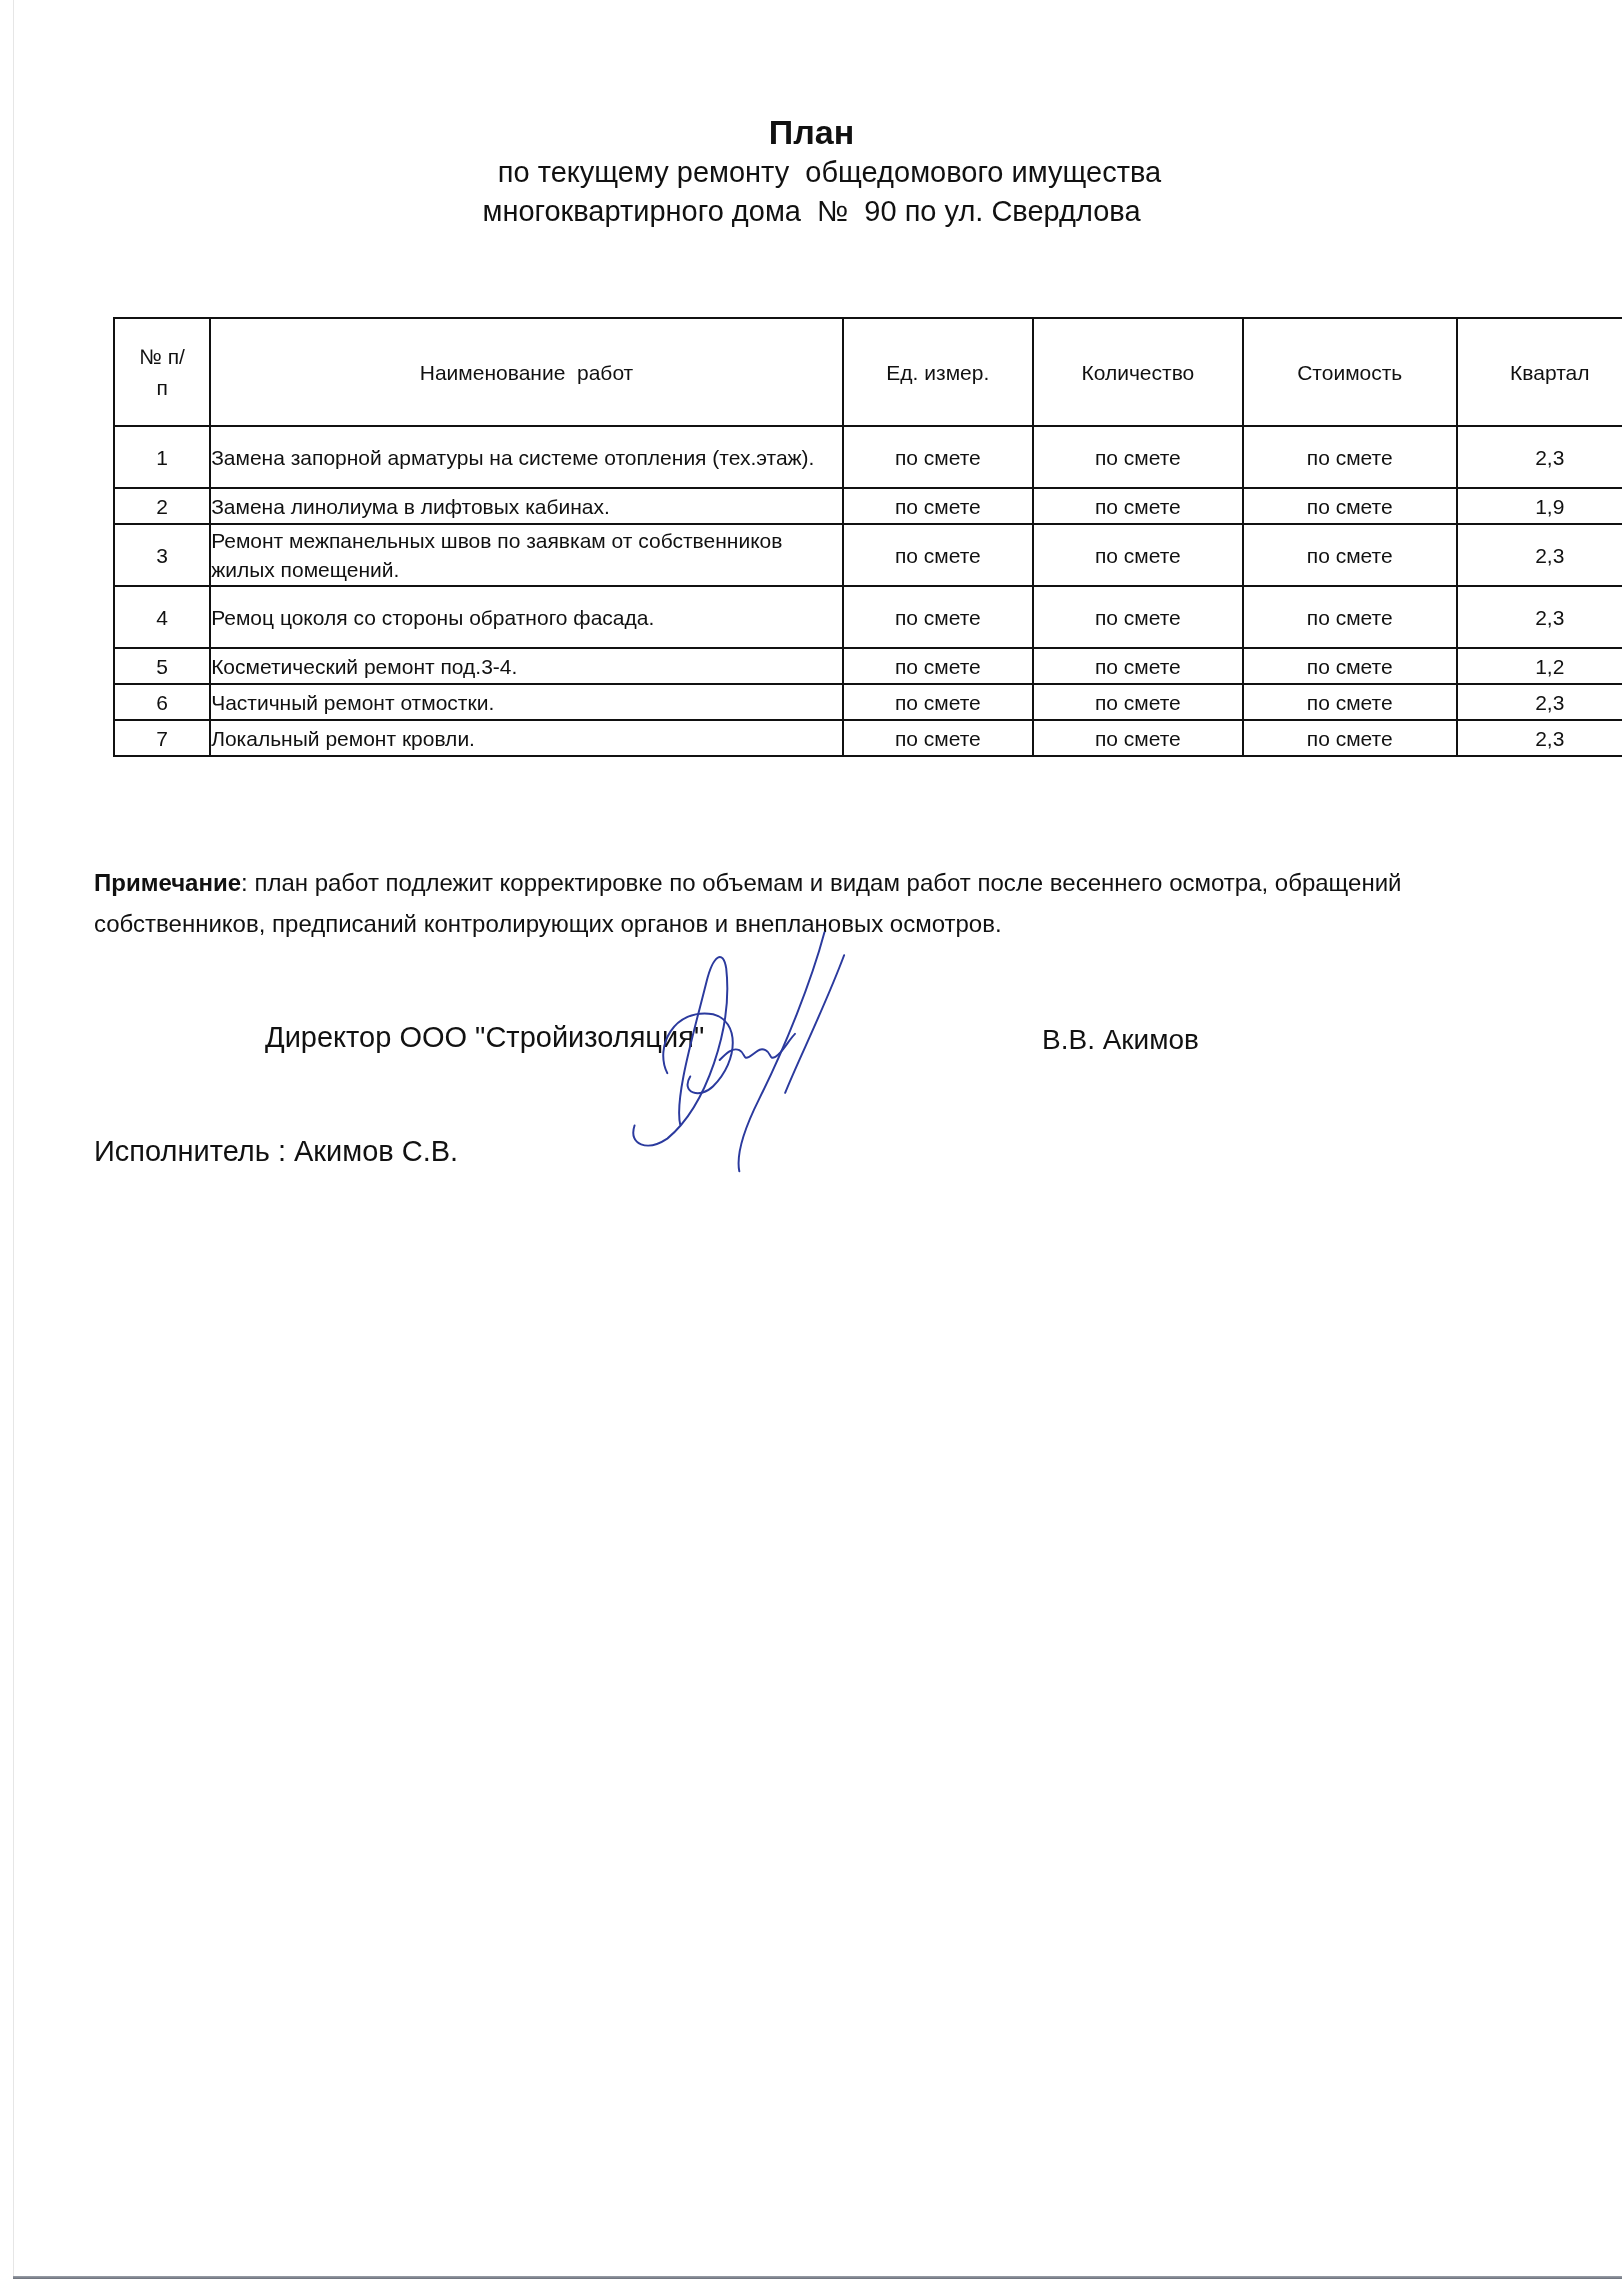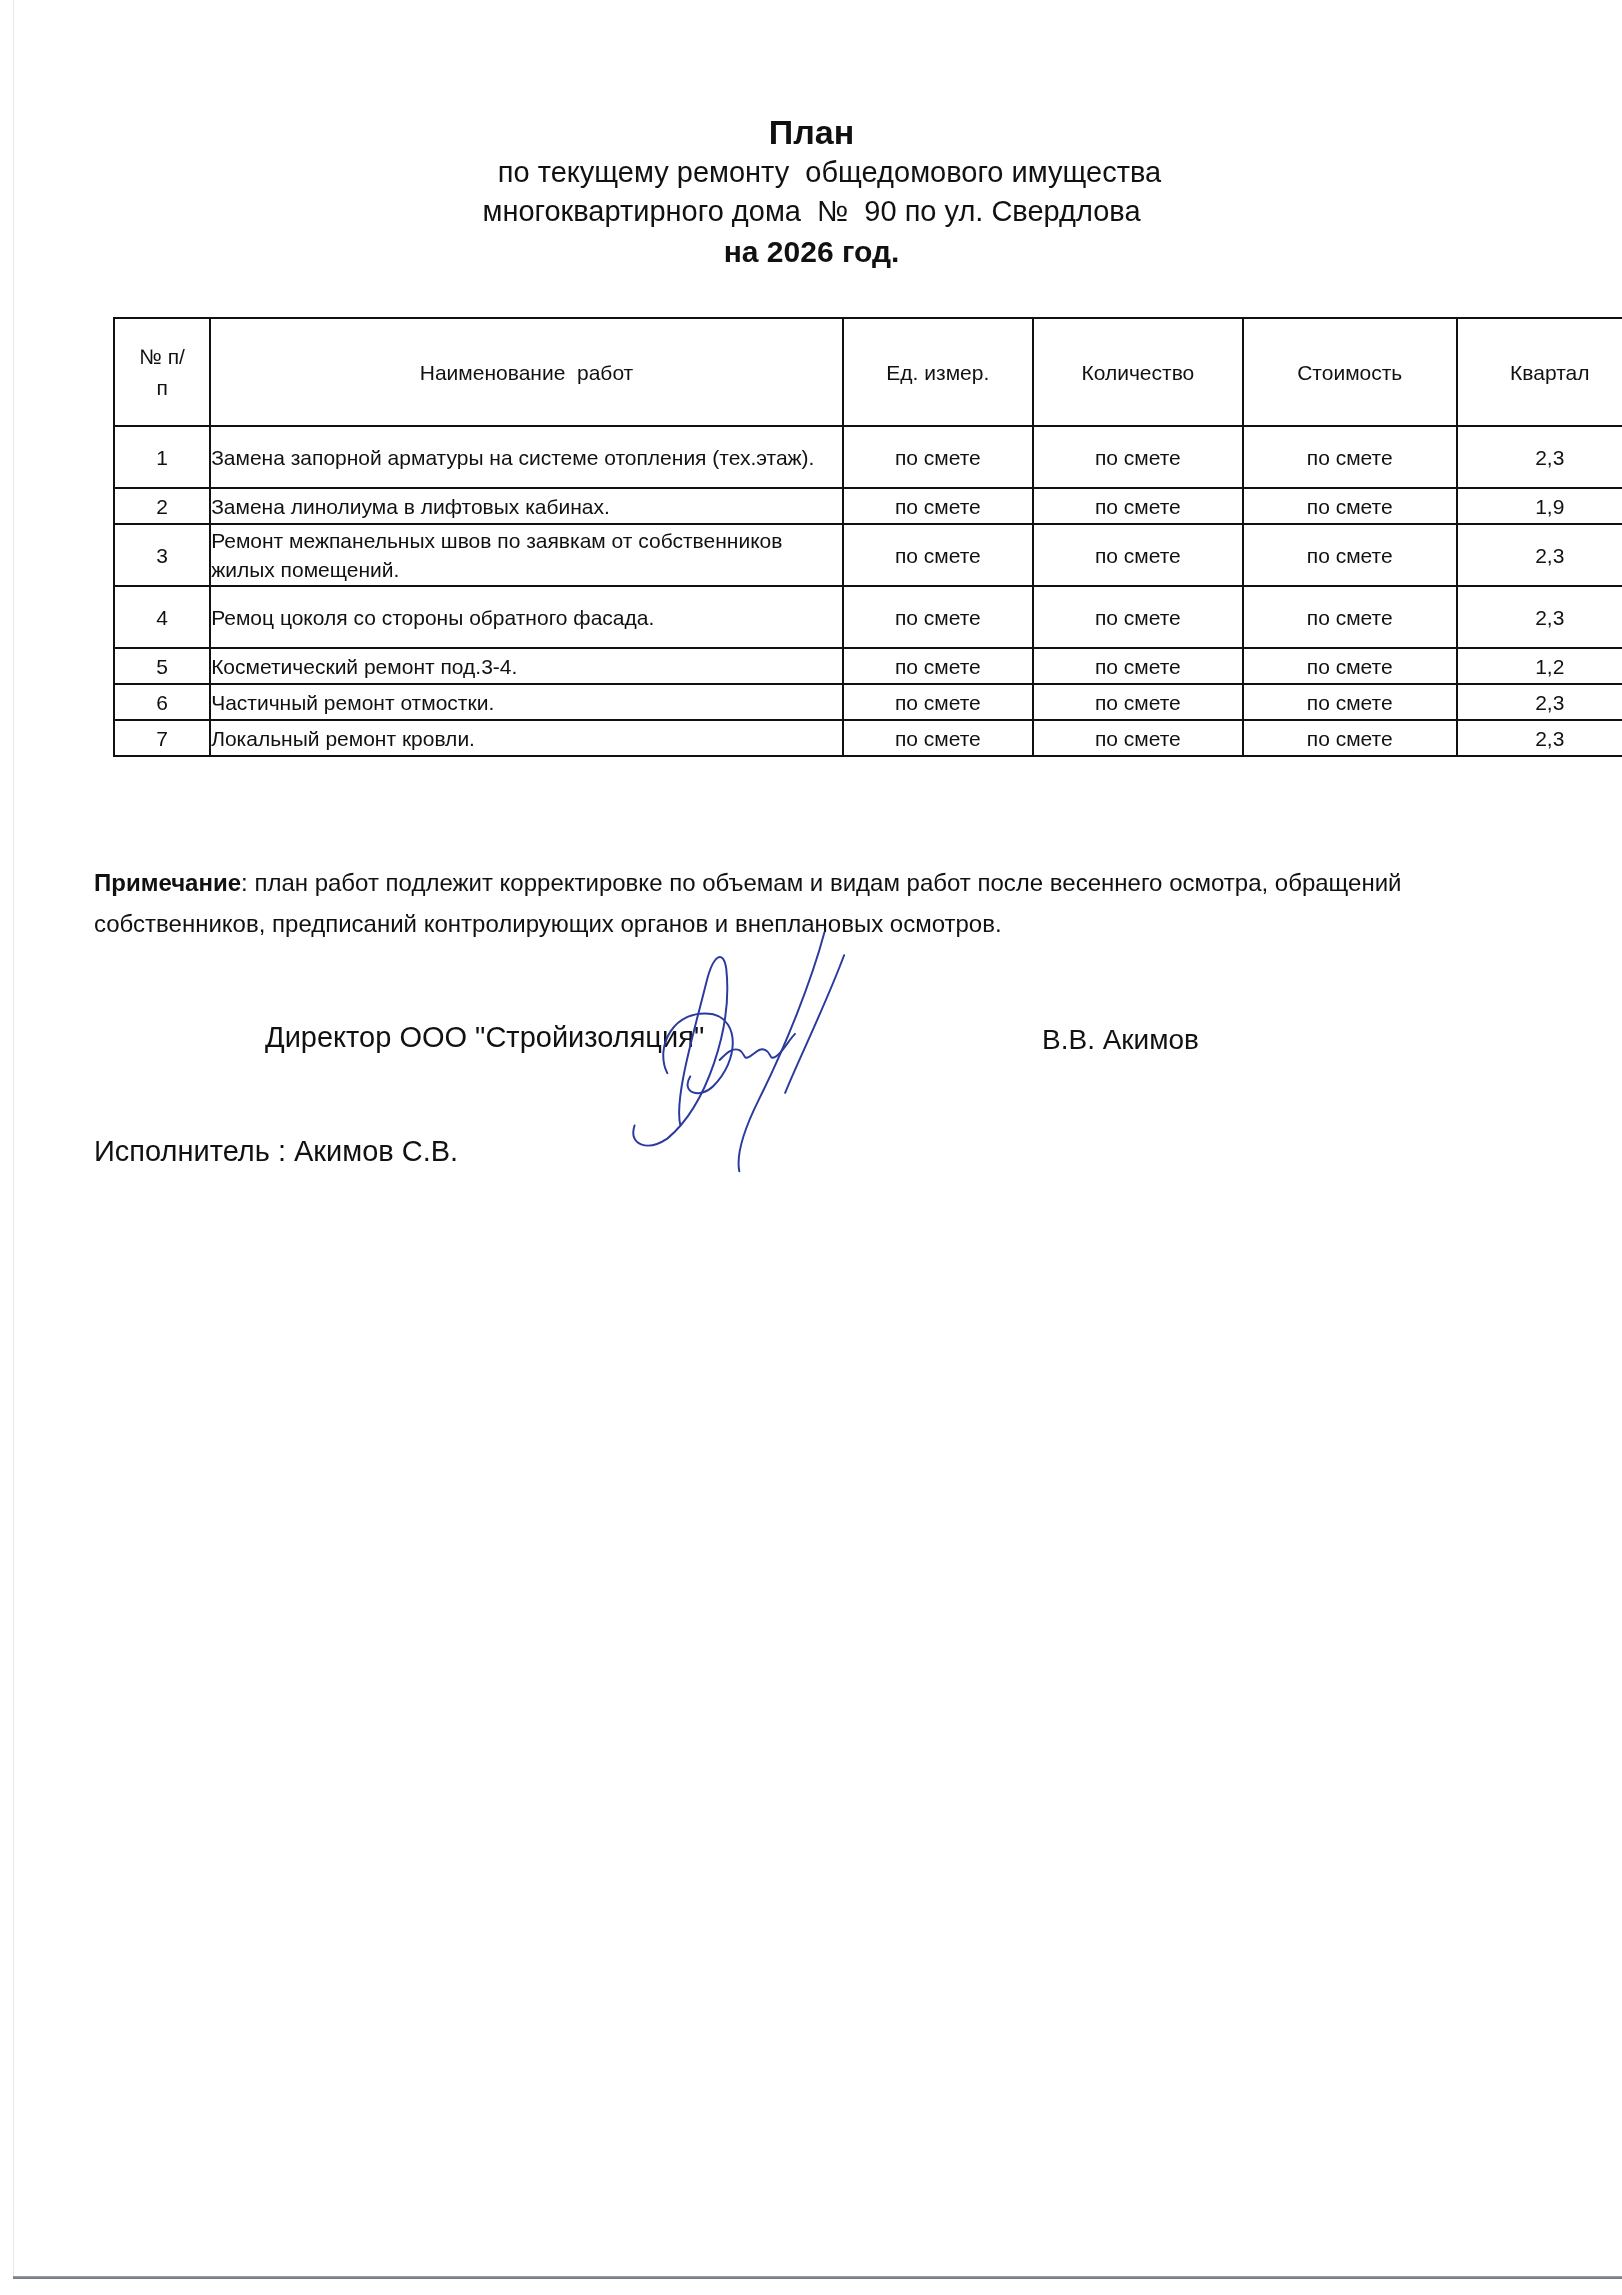--- a/index.html
+++ b/index.html
@@ -37,21 +37,20 @@
 <body>
 
 <div class="page">
   <div class="scan-edge-left"></div>
   <div class="scan-edge-bottom"></div>
 
   <div class="title-block">
     <p class="title-main">План</p>
     <p class="title-sub" style="white-space:pre;padding-left:36px;">по текущему ремонту  общедомового имущества</p>
     <p class="title-sub" style="white-space:pre;">многоквартирного дома  №  90 по ул. Свердлова</p>
-    <p class="title-year">на 2026 год.</p>
   </div>
 
   <table class="plan">
     <colgroup>
       <col class="col-num">
         <col class="col-name">
         <col class="col-unit">
       <col class="col-qty">
         <col class="col-cost">
         <col class="col-q">

